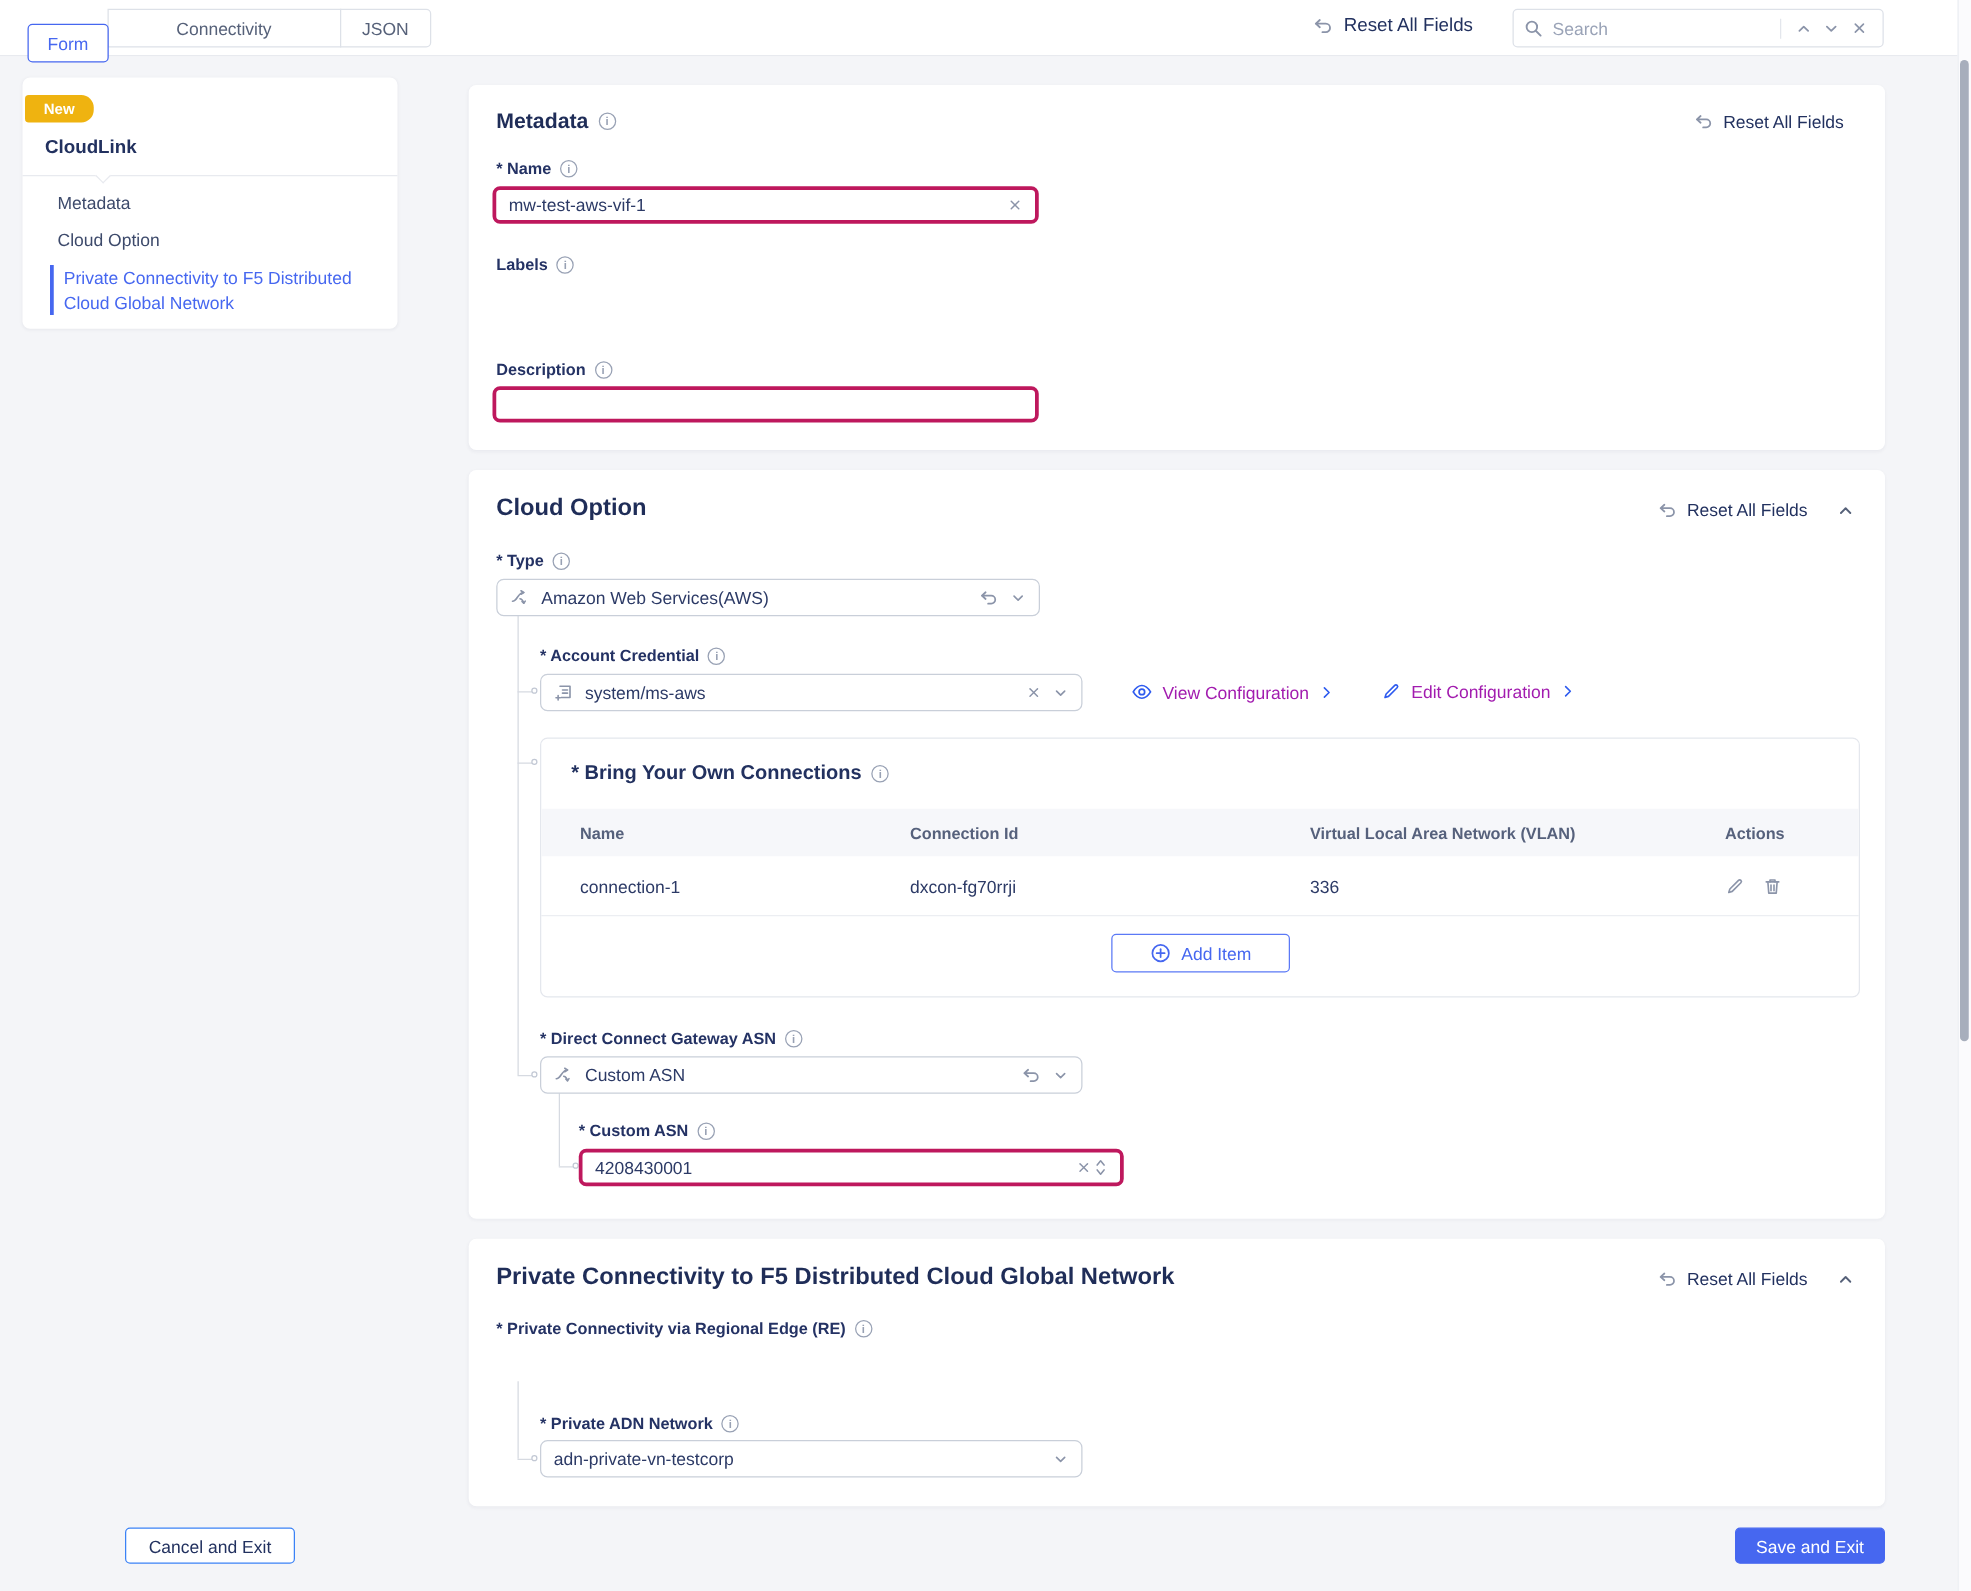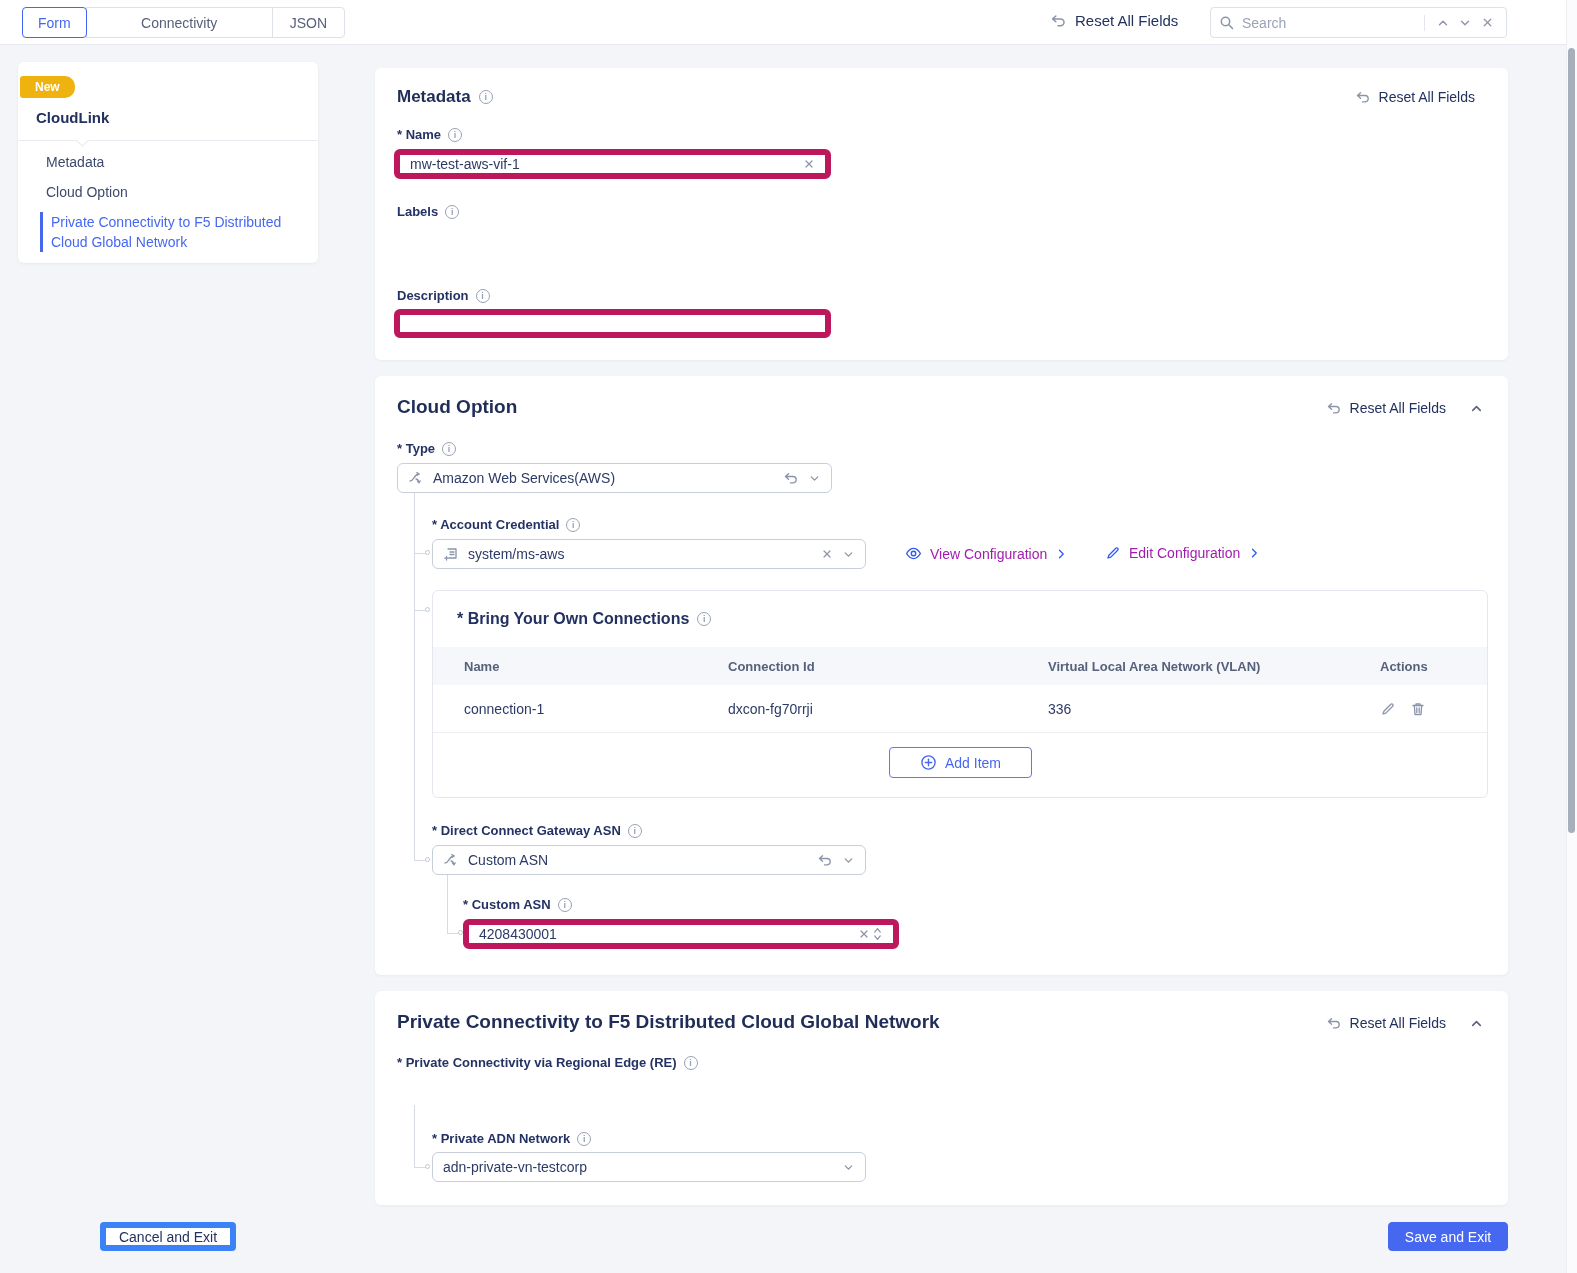--- a/index.html
+++ b/index.html
@@ -11,21 +11,21 @@
     position:relative;
     overflow:hidden;
   }
   
   .topbar { position:absolute; left:0; top:0; width:1577px; height:45px; background:#fff; border-bottom:1px solid #e8eaef; }
   .tabs { position:absolute; left:22px; top:7px; display:flex; }
   .tab { height:31px; display:flex; align-items:center; justify-content:center; background:#fff; border:1px solid #dde1e8; color:#566179; font-size:14px; cursor:pointer; }
   .tab.active { border:1px solid #4667f0; color:#4667f0; border-radius:4px; z-index:2; }
   .tab.mid { width:187px; margin-left:-1px; border-radius:0; }
   .tab.last { padding:12px 17px; margin-left:-1px; border-radius:0 4px 4px 0; }
-  .tab.active { padding:12px 15px; }
+  .tab.active { padding:12px 15px;margin-top:12px; }
   .topbar-reset { position:absolute; left:1050px; top:12px; display:flex; align-items:center; gap:8px; font-size:15px; color:#22315f; cursor:pointer; }
   .searchbox { position:absolute; left:1210px; top:7px; width:297px; height:31px; border:1px solid #dde1e8; border-radius:4px; background:#fff; display:flex; align-items:center; padding:0 8px; }
   .searchbox input { border:none; outline:none; flex:1; font-size:14px; color:#394564; margin-left:7px; font-family:"Liberation Sans",sans-serif; background:transparent; min-width:0; }
   .searchbox input::placeholder { color:#9aa3b7; }
   .search-divider { width:1px; height:16px; background:#e3e6ec; margin:0 7px; }
   .sicon { display:flex; align-items:center; justify-content:center; width:22px; height:22px; color:#8b94a9; cursor:pointer; }
   
   .sidebar { position:absolute; left:18px; top:62px; width:300px; height:201px; background:#fff; border-radius:6px; box-shadow:0 1px 3px rgba(30,40,70,.06); }
   .badge-new { position:absolute; left:2px; top:14px; background:#efb310; color:#fff; font-weight:bold; font-size:12px; padding:4px 15px; border-radius:3px 10px 10px 3px; }
   .sb-title { position:absolute; left:18px; top:47px; font-size:15px; font-weight:bold; color:#22315f; }
@@ -33,21 +33,21 @@
   .sb-notch { position:absolute; left:60px; top:74px; width:9px; height:9px; background:#fff; border-right:1px solid #e8eaef; border-bottom:1px solid #e8eaef; transform:rotate(45deg); }
   .sb-item { position:absolute; left:28px; font-size:14px; color:#3d4a6b; cursor:pointer; }
   .sb-item.active { color:#4667f0; border-left:3px solid #4667f0; padding-left:8px; left:22px; width:262px; line-height:20px; }
   
   .card { position:absolute; left:375px; width:1133px; background:#fff; border-radius:6px; box-shadow:0 1px 3px rgba(30,40,70,.05); }
   .card-title { position:absolute; left:22px; font-weight:bold; color:#1f2d58; display:flex; align-items:center; gap:8px; }
   .card-reset { position:absolute; display:flex; align-items:center; gap:8px; font-size:14px; color:#22315f; cursor:pointer; }
   .collapse { position:absolute; color:#566179; cursor:pointer; }
   .field-label { position:absolute; font-size:13px; font-weight:bold; color:#243264; display:flex; align-items:center; gap:7px; }
   .ii { width:14px; height:14px; border-radius:50%; border:1px solid #98a1b4; color:#98a1b4; font-size:9px; font-weight:bold; display:inline-flex; align-items:center; justify-content:center; font-style:normal; }
-  .inputbox { position:absolute; height:30px; border:6px solid #be185d; border-radius:6px; background:#fff; display:flex; align-items:center; padding:0 10px; font-size:14px; color:#2c3a66; }
+  .inputbox { position:absolute; height:30px; border:3px solid #be185d; border-radius:6px; background:#fff; display:flex; align-items:center; padding:0 10px; font-size:14px; color:#2c3a66; }
   .inputbox input { border:none; outline:none; flex:1; font-size:14px; color:#2c3a66; font-family:"Liberation Sans",sans-serif; min-width:0; background:transparent; }
   .clear-x { color:#8b94a9; cursor:pointer; display:flex; align-items:center; }
   .selbox { position:absolute; height:30px; border:1px solid #c9cfd9; border-radius:6px; background:#fff; display:flex; align-items:center; padding:0 10px; font-size:14px; color:#2c3a66; gap:9px; cursor:pointer; }
   .selbox .val { flex:1; }
   .gicon { color:#8b94a9; display:flex; align-items:center; }
   .labels-box { position:absolute; left:19px; width:1096px; height:36px; border:1px solid #c9cfd9; border-radius:6px; display:flex; align-items:center; padding:0 14px; }
   .add-label { color:#4667f0; font-size:14px; cursor:pointer; }
   
   .linkrow { position:absolute; display:flex; align-items:center; gap:8px; color:#a21caf; font-size:14px; cursor:pointer; }
   
@@ -62,21 +62,21 @@
   .rowicon { color:#8b94a9; cursor:pointer; display:flex; }
   .add-item { position:absolute; left:456px; top:156px; width:143px; height:31px; border:1px solid #5b79f6; border-radius:4px; background:#fff; color:#4667f0; font-size:14px; display:flex; align-items:center; justify-content:center; gap:8px; cursor:pointer; }
   
   .spin { display:flex; flex-direction:column; color:#8b94a9; margin-left:2px; cursor:pointer; }
   
   .vline { position:absolute; width:1px; background:#d6dae1; }
   .stub { position:absolute; height:1px; background:#d6dae1; }
   .cdot { position:absolute; width:5px; height:5px; border:1px solid #c2c8d4; border-radius:50%; background:#fff; }
   
   .btn { position:absolute; height:29px; border-radius:4px; font-size:14px; display:flex; align-items:center; justify-content:center; cursor:pointer; font-family:"Liberation Sans",sans-serif; }
-  .btn-cancel { left:100px; top:1222px; width:136px; background:#fff; border:6px solid #3b82f6; color:#22315f; }
+  .btn-cancel { left:100px; top:1222px; width:136px; background:#fff; border:1px solid #3b82f6; color:#22315f; }
   .btn-save { left:1388px; top:1222px; width:120px; background:#4667f0; border:1px solid #4667f0; color:#fff; }
   
   .scroll-track { position:absolute; right:0; top:0; width:11px; height:1273px; background:#fbfbfd; border-left:1px solid #eceef2; }
   .scroll-thumb { position:absolute; right:2px; top:48px; width:7px; height:785px; background:#a7aebc; border-radius:4px; }
   svg { display:block; }
 </style>
 </head>
 <body>
 
 <div class="topbar">

